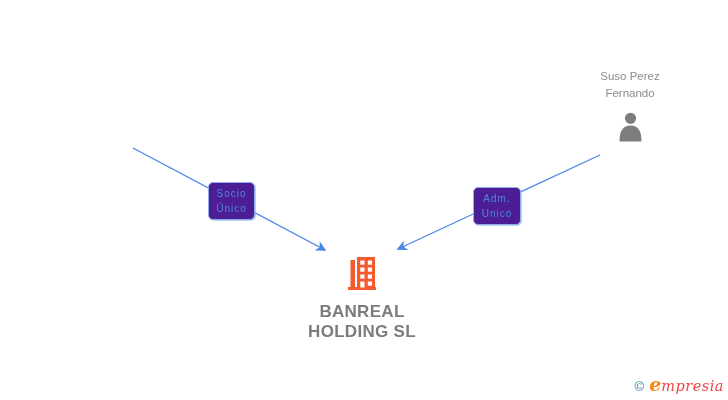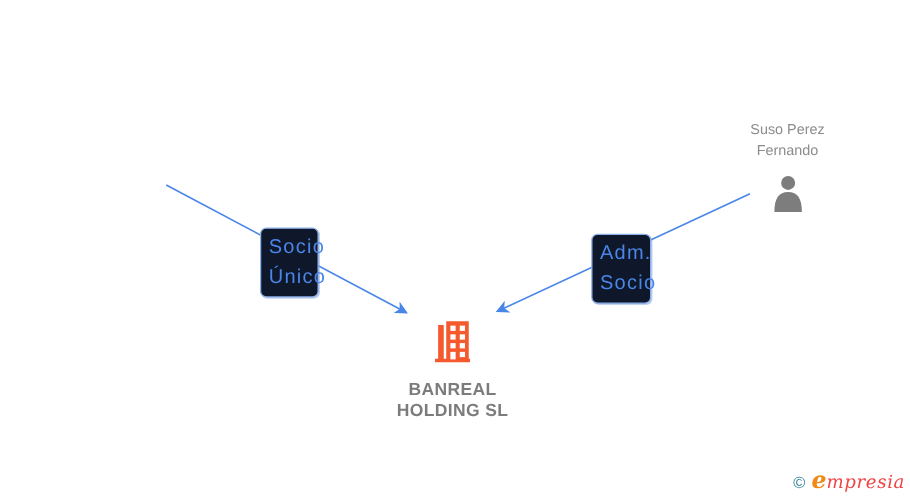--- a/index.html
+++ b/index.html
@@ -30,36 +30,36 @@
     line-height: 1.5;
     color: #8c8c8c;
     text-align: center;
     white-space: pre-line;
   }
   .node-icon { margin-top: 9px; }
   .company-icon { margin-top: 0; }
   .company-label {
     margin-top: 8px;
     font-weight: bold;
-    font-size: 14px;
+    font-size: 17px;
     line-height: 1.2;
     color: #7c7c7c;
     letter-spacing: 0.3px;
     text-align: center;
     white-space: pre-line;
   }
   .edge-label {
     position: absolute;
     z-index: 3;
-    background: #0f172a;
+    background: #4c1d95;
     border: 1px solid #8cb0ea;
     border-radius: 5px;
     box-shadow: 1px 1px 0 rgba(116, 152, 220, 0.45);
     color: #4a86e8;
-    font-size: 16px;
+    font-size: 10px;
     letter-spacing: 1px;
     line-height: 1.5;
     text-align: center;
     padding: 3px 6px;
     white-space: pre-line;
   }
   .logo {
     position: absolute;
     right: 4px;
     bottom: 5px;
@@ -83,21 +83,21 @@
     <defs>
       <marker id="arrow" viewBox="0 0 10 10" refX="8.5" refY="5" markerWidth="8" markerHeight="8" orient="auto">
         <path d="M0,0 L10,5 L0,10 L2.8,5 Z" fill="#4a86e8"></path>
       </marker>
     </defs>
     <line x1="133" y1="148" x2="325" y2="250" stroke="#4a86e8" stroke-width="1.3" marker-end="url(#arrow)"></line>
     <line x1="600" y1="155" x2="398" y2="249" stroke="#4a86e8" stroke-width="1.3" marker-end="url(#arrow)"></line>
   </svg>
 
 
-  <div class="node" style="left:570px; top:96px; width:120px;">
+  <div class="node" style="left:570px; top:68px; width:120px;">
     <div class="node-label">Suso Perez
 Fernando</div>
     <div class="node-icon">
       <svg width="27" height="30" viewBox="0 0 27 30">
         <circle cx="13.5" cy="6.3" r="5.6" fill="#7d7d7d"></circle>
         <path d="M13.5 13.5 C6 13.5 2.5 18.5 2.5 29.5 L24.5 29.5 C24.5 18.5 21 13.5 13.5 13.5 Z" fill="#7d7d7d"></path>
       </svg>
     </div>
   </div>
 
@@ -118,20 +118,20 @@
       </svg>
     </div>
     <div class="company-label">BANREAL
 HOLDING SL</div>
   </div>
 
   <div class="edge-label" style="left:208px; top:182px; width:33px;">Socio
 Único</div>
 
   <div class="edge-label" style="left:473px; top:187px; width:34px;">Adm.
-Socio</div>
+Unico</div>
 
   <div class="logo">
     <span class="copy-symbol">©</span>
     <span class="brand"><span class="brand-e">e</span><span class="brand-rest">mpresia</span></span>
   </div>
 
 </div>
 
 </body></html>

